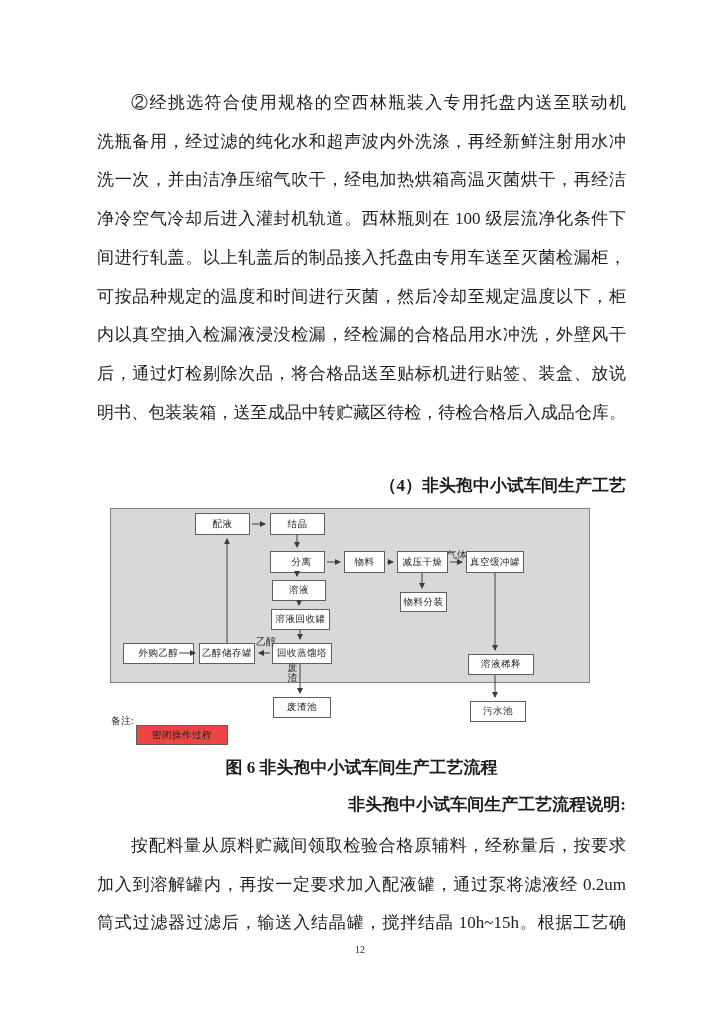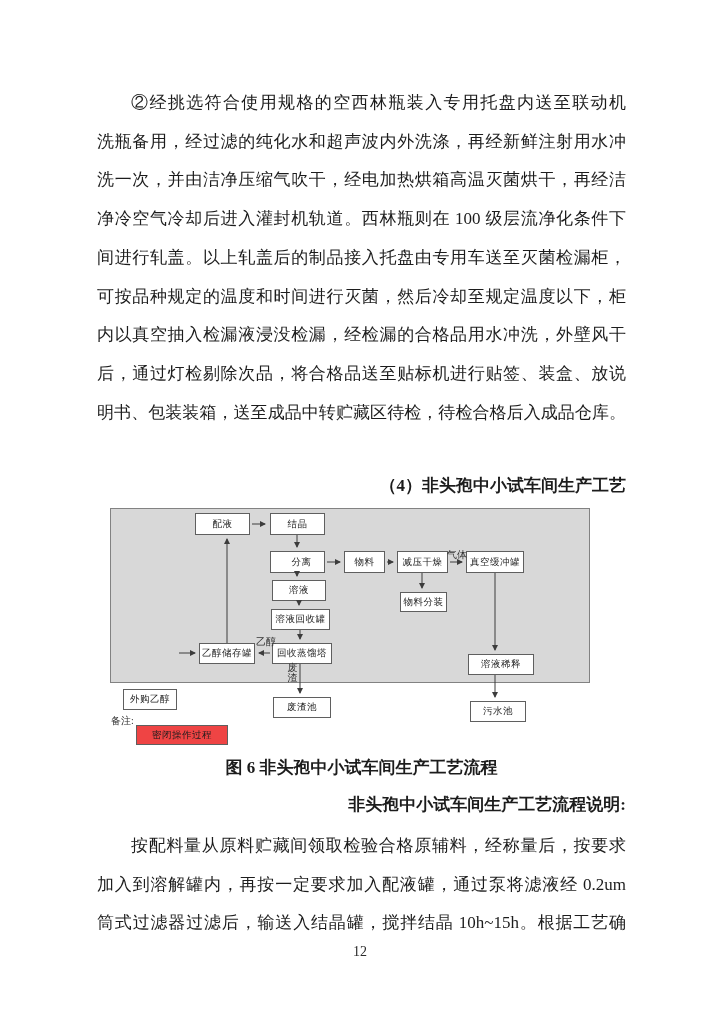--- a/index.html
+++ b/index.html
@@ -16,21 +16,21 @@
   .figure{position:absolute;left:0;top:506px;width:720px;height:250px;}
   .grayzone{position:absolute;left:110px;top:2px;width:480px;height:175px;
     background:#d8d8d8;border:1px solid #828282;box-sizing:border-box;}
   .node{position:absolute;background:#ffffff;border:1px solid #5f5f5f;box-sizing:border-box;
     display:flex;align-items:center;justify-content:center;
     font-size:9.5px;letter-spacing:0.5px;color:#1c1c1c;white-space:nowrap;text-align:center;}
   .legendbox{background:#ef4444;}
   .elabel{position:absolute;font-size:10px;color:#333;letter-spacing:0;line-height:10px;}
   .vlabel{display:flex;flex-direction:column;align-items:center;}
   .arrows{position:absolute;left:0;top:0;pointer-events:none;}
-  .pageno{position:absolute;left:0;top:944px;width:720px;text-align:center;font-size:14px;color:#2a2a2a;}
+  .pageno{position:absolute;left:0;top:944px;width:720px;text-align:center;font-size:10px;color:#2a2a2a;}
 </style>
 </head>
 <body>
 
 <div class="page">
 
   <div class="textblock" style="top:84px;">
     <div class="jline indent">②经挑选符合使用规格的空西林瓶装入专用托盘内送至联动机</div>
     <div class="jline">洗瓶备用，经过滤的纯化水和超声波内外洗涤，再经新鲜注射用水冲</div>
     <div class="jline">洗一次，并由洁净压缩气吹干，经电加热烘箱高温灭菌烘干，再经洁</div>
@@ -53,21 +53,21 @@
     <div class="node" style="left:270px;top:7px;width:55px;height:22px;">结晶</div>
     <div class="node" style="left:270px;top:45px;width:55px;height:22px;padding-left:8px;">分离</div>
     <div class="node" style="left:344px;top:45px;width:41px;height:22px;">物料</div>
     <div class="node" style="left:397px;top:45px;width:51px;height:22px;">减压干燥</div>
     <div class="node" style="left:466px;top:45px;width:58px;height:22px;">真空缓冲罐</div>
     <div class="node" style="left:272px;top:74px;width:54px;height:21px;">溶液</div>
     <div class="node" style="left:400px;top:86px;width:47px;height:20px;">物料分装</div>
     <div class="node" style="left:271px;top:103px;width:59px;height:21px;">溶液回收罐</div>
     <div class="node" style="left:272px;top:137px;width:60px;height:21px;">回收蒸馏塔</div>
     <div class="node" style="left:199px;top:137px;width:56px;height:21px;">乙醇储存罐</div>
-    <div class="node" style="left:123px;top:137px;width:54px;height:21px;margin-top:46px;">外购乙醇</div>
+    <div class="node" style="left:123px;top:137px;width:71px;height:21px;">外购乙醇</div>
     <div class="node" style="left:468px;top:148px;width:66px;height:21px;">溶液稀释</div>
     <div class="node" style="left:273px;top:191px;width:58px;height:21px;">废渣池</div>
     <div class="node" style="left:470px;top:195px;width:56px;height:21px;">污水池</div>
 
     <span class="elabel" style="left:447px;top:44px;">气体</span>
     <span class="elabel" style="left:256px;top:131px;">乙醇</span>
     <span class="elabel vlabel" style="left:287px;top:157px;width:11px;">
       <span>废</span>
       <span>渣</span>
     </span>

